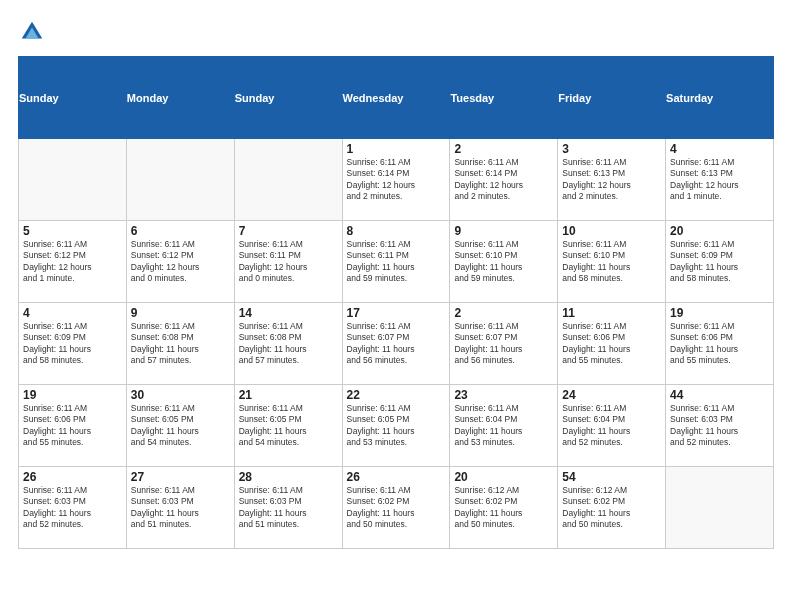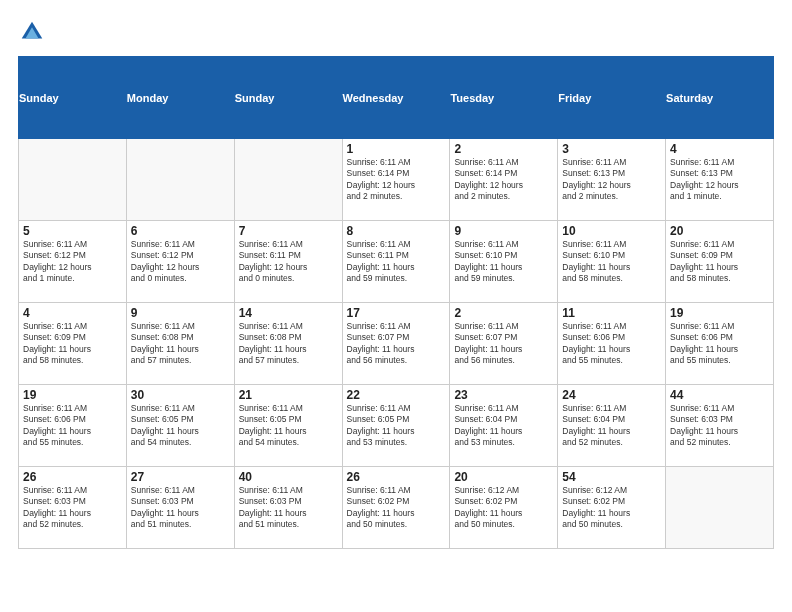--- a/index.html
+++ b/index.html
@@ -325,21 +325,21 @@
 and 52 minutes.</div>
           </td>
           <td>
             <span class="day-num">27</span>
             <div class="day-info" style="white-space: pre-line;">Sunrise: 6:11 AM
 Sunset: 6:03 PM
 Daylight: 11 hours
 and 51 minutes.</div>
           </td>
           <td>
-            <span class="day-num">40</span>
+            <span class="day-num">28</span>
             <div class="day-info" style="white-space: pre-line;">Sunrise: 6:11 AM
 Sunset: 6:03 PM
 Daylight: 11 hours
 and 51 minutes.</div>
           </td>
           <td>
             <span class="day-num">26</span>
             <div class="day-info" style="white-space: pre-line;">Sunrise: 6:11 AM
 Sunset: 6:02 PM
 Daylight: 11 hours

